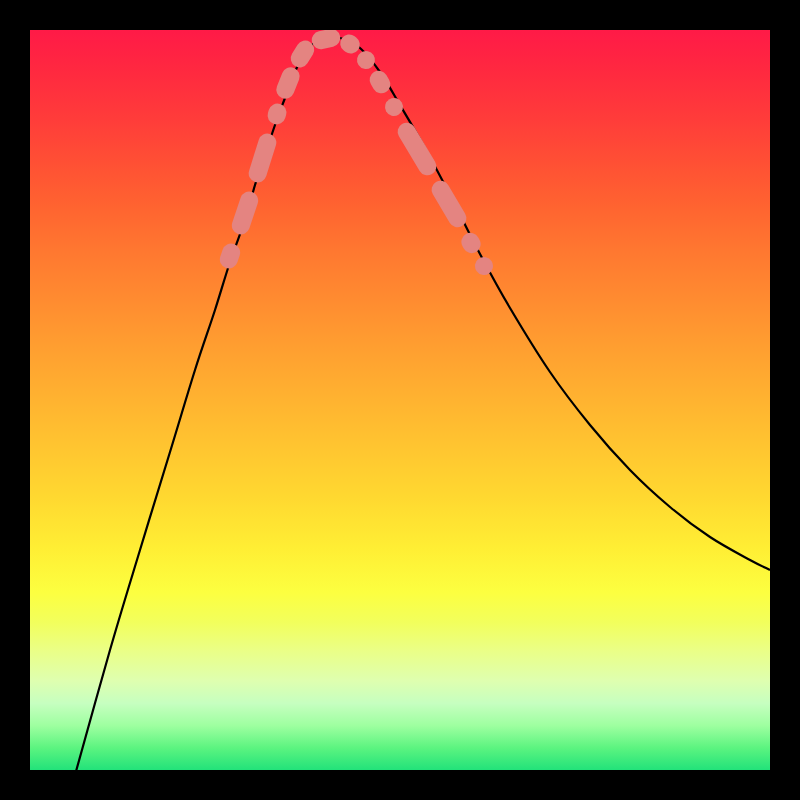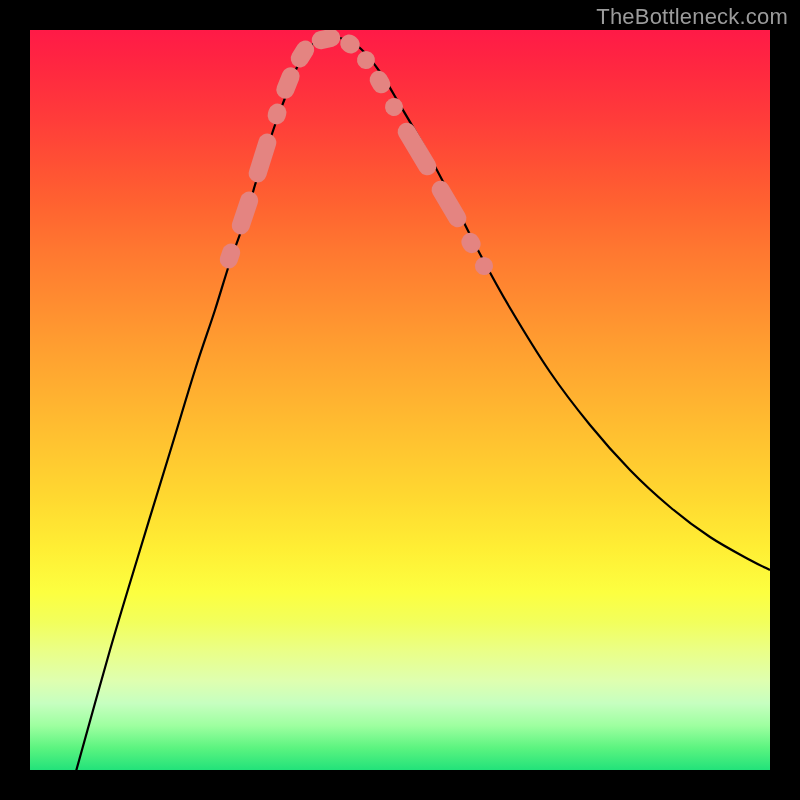--- a/index.html
+++ b/index.html
@@ -74,21 +74,20 @@
     stroke-width: 2.2;
   }
   svg.markers rect.marker {
     fill: #e48481;
   }
 </style>
 </head>
 <body>
 
 <div class="frame">
-  <div class="watermark">TheBottleneck.com</div>
   <div class="plot-area">
     <svg class="curve" viewBox="0 0 740 740" preserveAspectRatio="none">
       <path id="curve-path" d="M 45 745 C 50.8 724.2, 69.2 657.5, 80 620 C 90.8 582.5, 100.0 553.0, 110 520 C 120.0 487.0, 130.8 452.0, 140 422 C 149.2 392.0, 157.5 363.7, 165 340 C 172.5 316.3, 179.2 298.0, 185 280 C 190.8 262.0, 195.0 247.0, 200 232 C 205.0 217.0, 210.8 202.8, 215 190 C 219.2 177.2, 221.7 165.8, 225 155 C 228.3 144.2, 231.7 135.0, 235 125 C 238.3 115.0, 241.7 104.5, 245 95 C 248.3 85.5, 251.7 76.8, 255 68 C 258.3 59.2, 261.7 49.7, 265 42 C 268.3 34.3, 270.8 27.3, 275 22 C 279.2 16.7, 284.2 12.3, 290 10 C 295.8 7.7, 303.3 6.7, 310 8 C 316.7 9.3, 323.3 12.3, 330 18 C 336.7 23.7, 343.3 32.5, 350 42 C 356.7 51.5, 362.5 62.3, 370 75 C 377.5 87.7, 386.7 103.0, 395 118 C 403.3 133.0, 410.8 147.3, 420 165 C 429.2 182.7, 440.0 205.2, 450 224 C 460.0 242.8, 468.3 258.3, 480 278 C 491.7 297.7, 506.7 322.5, 520 342 C 533.3 361.5, 546.7 378.7, 560 395 C 573.3 411.3, 586.7 426.3, 600 440 C 613.3 453.7, 626.7 465.8, 640 477 C 653.3 488.2, 666.7 498.2, 680 507 C 693.3 515.8, 710.0 524.5, 720 530 C 730.0 535.5, 736.7 538.3, 740 540"></path>
     </svg>
     <svg class="markers" viewBox="0 0 740 740" preserveAspectRatio="none">
       <g id="markers-group">
           <rect class="marker" x="-12.65" y="-9.00" width="25.30" height="18.00" rx="9.00" ry="9.00" fill="#e48481" transform="translate(200.00,226.00) rotate(-71.57)"></rect>
           <rect class="marker" x="-22.14" y="-9.00" width="44.27" height="18.00" rx="9.00" ry="9.00" fill="#e48481" transform="translate(215.00,183.00) rotate(-71.57)"></rect>
           <rect class="marker" x="-25.14" y="-9.00" width="50.29" height="18.00" rx="9.00" ry="9.00" fill="#e48481" transform="translate(232.50,128.00) rotate(-72.65)"></rect>
           <rect class="marker" x="-10.44" y="-9.00" width="20.88" height="18.00" rx="9.00" ry="9.00" fill="#e48481" transform="translate(247.00,84.00) rotate(-73.30)"></rect>

